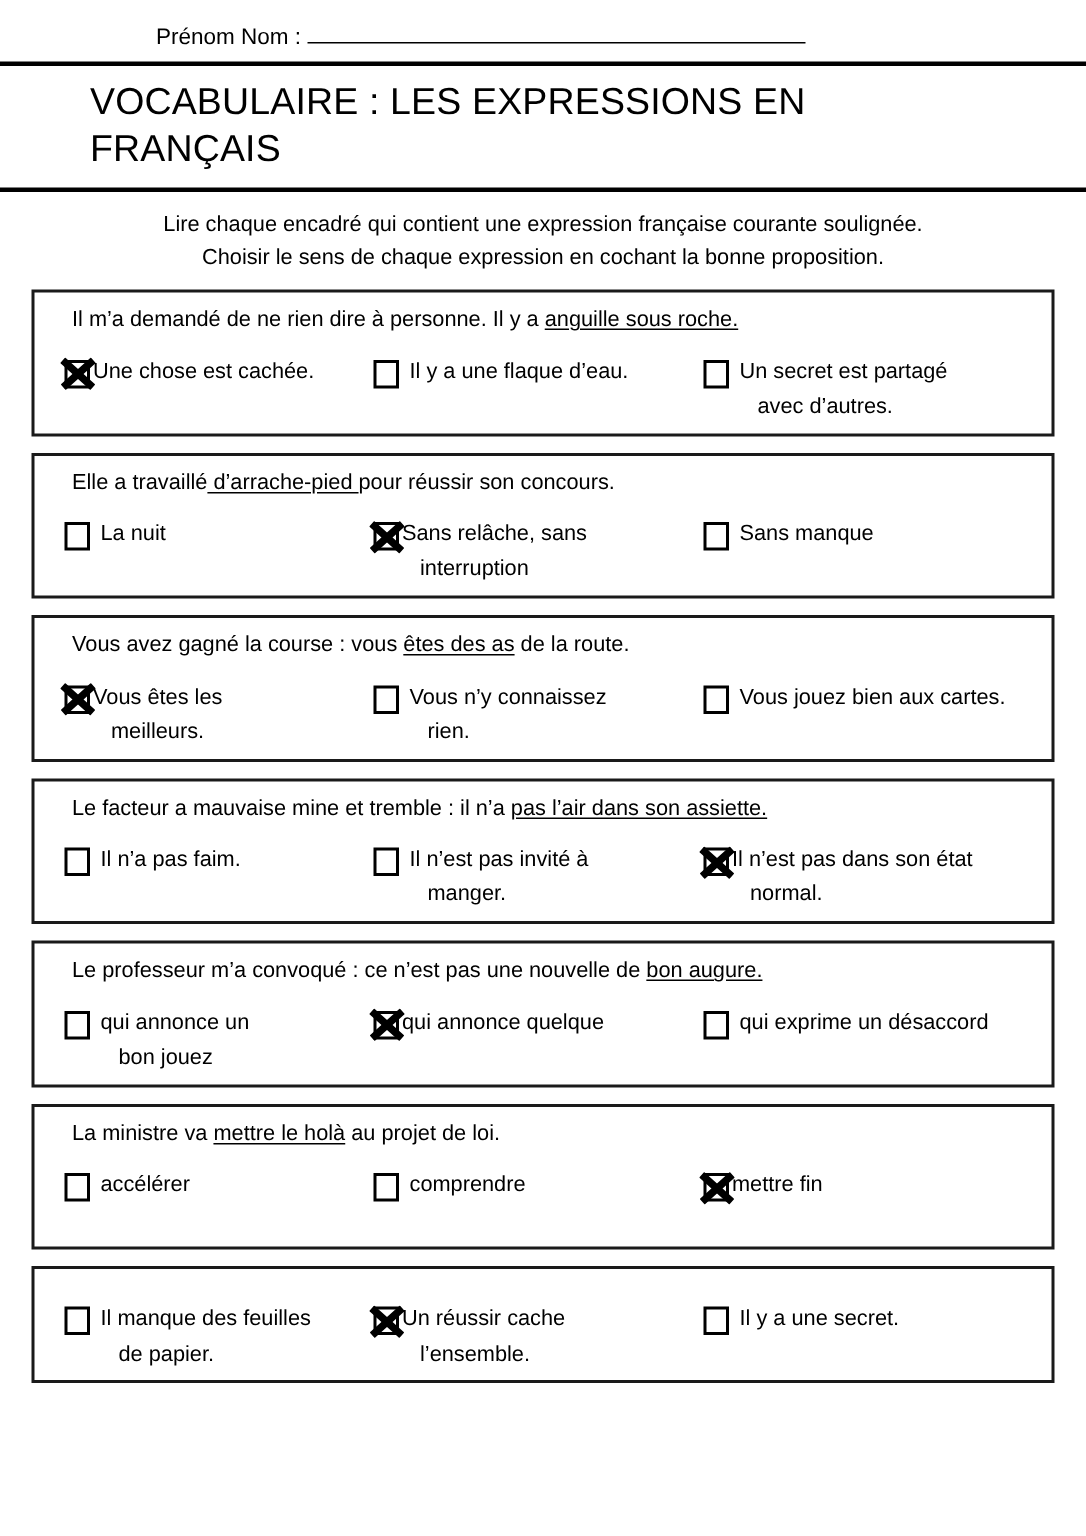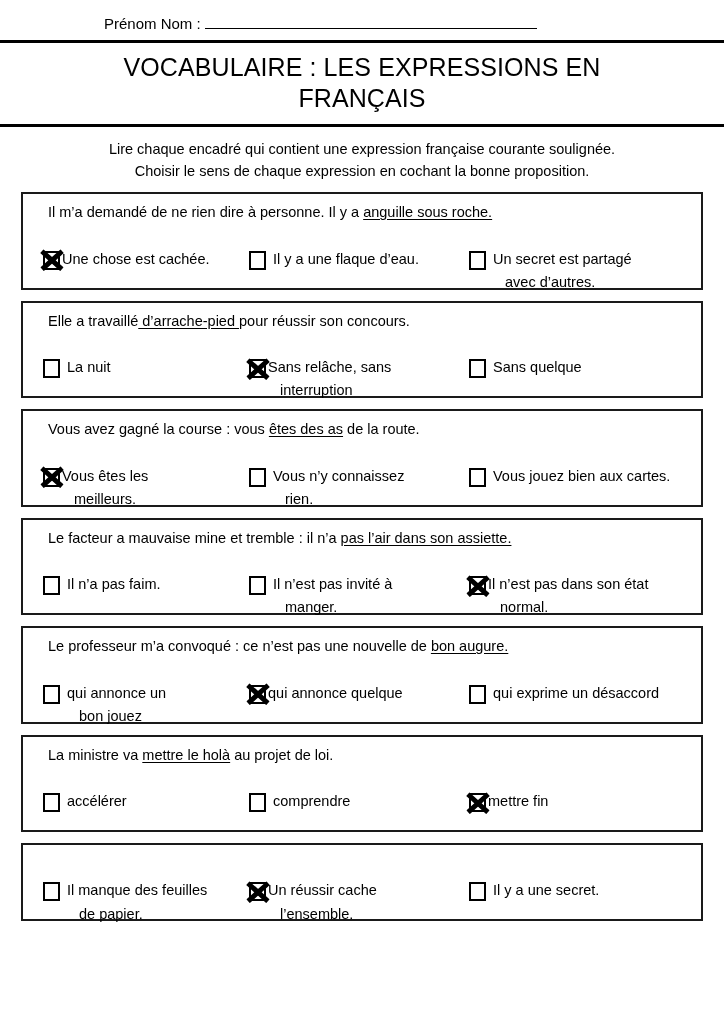--- a/index.html
+++ b/index.html
@@ -30,21 +30,21 @@
     border-bottom: 1.5px solid #000;
     height: 13px;
   }
 
   
   .title-band {
     margin-top: 8px;
     border-top: 3px solid #000;
     border-bottom: 3px solid #000;
     padding: 9px 0 11px 0;
-    text-align: center;
+    text-align: left;
   }
   .title-text {
     font-size: 25px;
     line-height: 1.22;
     letter-spacing: 0.1px;
     padding: 0 60px;
     font-weight: 400;
   }
 
   
@@ -77,21 +77,21 @@
     text-underline-offset: 2px;
   }
 
   .opts {
     position: relative;
     margin-top: 13px;
     min-height: 44px;
   }
   .opt {
     position: absolute;
-    top: 12px;
+    top: 0;
     display: flex;
     align-items: flex-start;
     font-size: 14.5px;
     line-height: 1.6;
   }
   .opt-c1 { left: 8px; }
   .opt-c2 { left: 214px; }
   .opt-c3 { left: 434px; }
 
   .opt-label {
@@ -174,21 +174,21 @@
         <div class="opt opt-c1">
           <span class="cbox"></span>
           <span class="opt-label gap"><span>La nuit</span></span>
         </div>
         <div class="opt opt-c2">
           <span class="cbox checked"></span>
           <span class="opt-label"><span>Sans relâche, sans</span><span class="l2">interruption</span></span>
         </div>
         <div class="opt opt-c3">
           <span class="cbox"></span>
-          <span class="opt-label gap"><span>Sans quelque</span></span>
+          <span class="opt-label gap"><span>Sans manque</span></span>
         </div>
       </div>
     </div>
     <div class="ex-box">
       <div class="ex-sentence"><span>Vous avez gagné la course : vous </span><u>êtes des as</u><span> de la route.</span></div>
       <div class="opts">
         <div class="opt opt-c1">
           <span class="cbox checked"></span>
           <span class="opt-label"><span>Vous êtes les</span><span class="l2">meilleurs.</span></span>
         </div>

